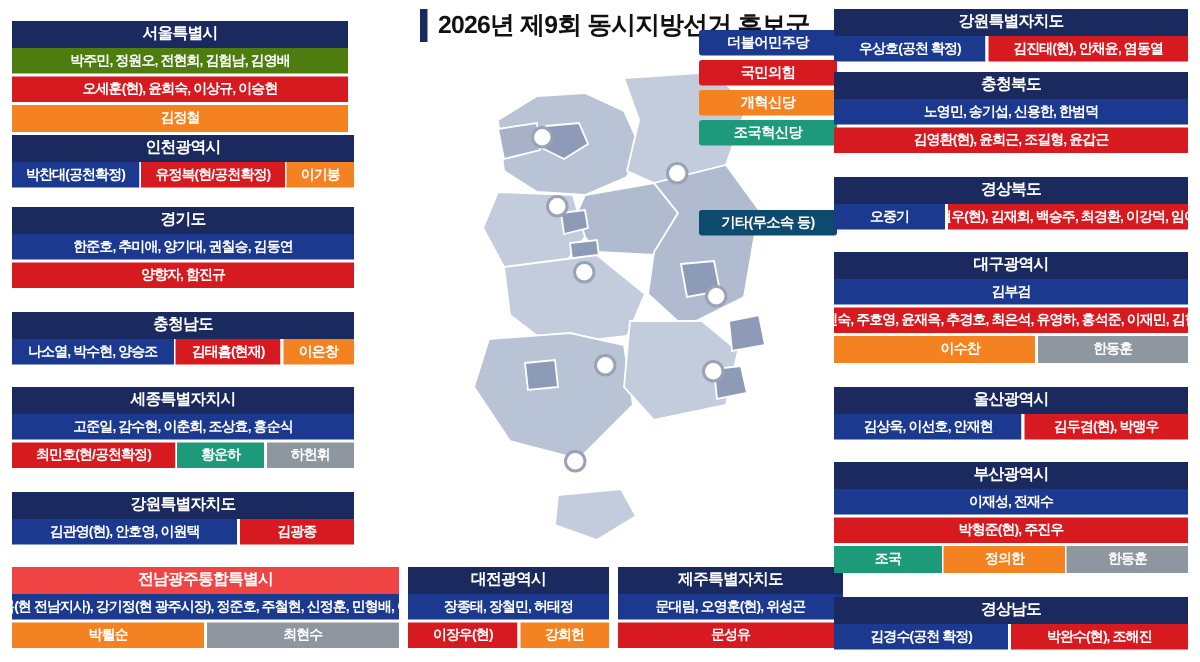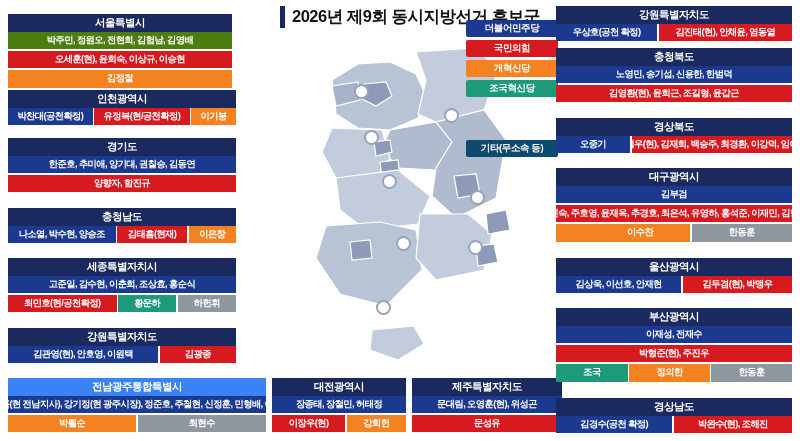--- a/index.html
+++ b/index.html
@@ -178,21 +178,21 @@
   </div>
 <div class="box" id="box-jeonbuk" style="left:8px;  top:328px; width:228px;">
     <div class="bx-head" style="background: rgb(27, 42, 94);">강원특별자치도</div>
     <div class="row">
       <div class="cell" style="background: rgb(27, 58, 143);">김관영(현), 안호영, 이원택</div>
       <div class="sep"></div>
       <div class="cell" style="background: rgb(215, 25, 32);">김광종</div>
     </div>
   </div>
 <div class="box" id="box-gwangju-jeonnam" style="left:8px;  top:378px; width:258px;">
-    <div class="bx-head" style="background: #3b82f6;">전남광주통합특별시</div>
+    <div class="bx-head" style="background: #ef4444;">전남광주통합특별시</div>
     <div class="row">
       <div class="cell" style="background: rgb(27, 58, 143);">김영록(현 전남지사), 강기정(현 광주시장), 정준호, 주철현, 신정훈, 민형배, 이병훈</div>
     </div>
     <div class="rowgap"></div>
     <div class="row">
       <div class="cell" style="background: rgb(245, 130, 32);">박퇼순</div>
       <div class="sep"></div>
       <div class="cell" style="background: rgb(142, 150, 159);">최현수</div>
     </div>
   </div>

